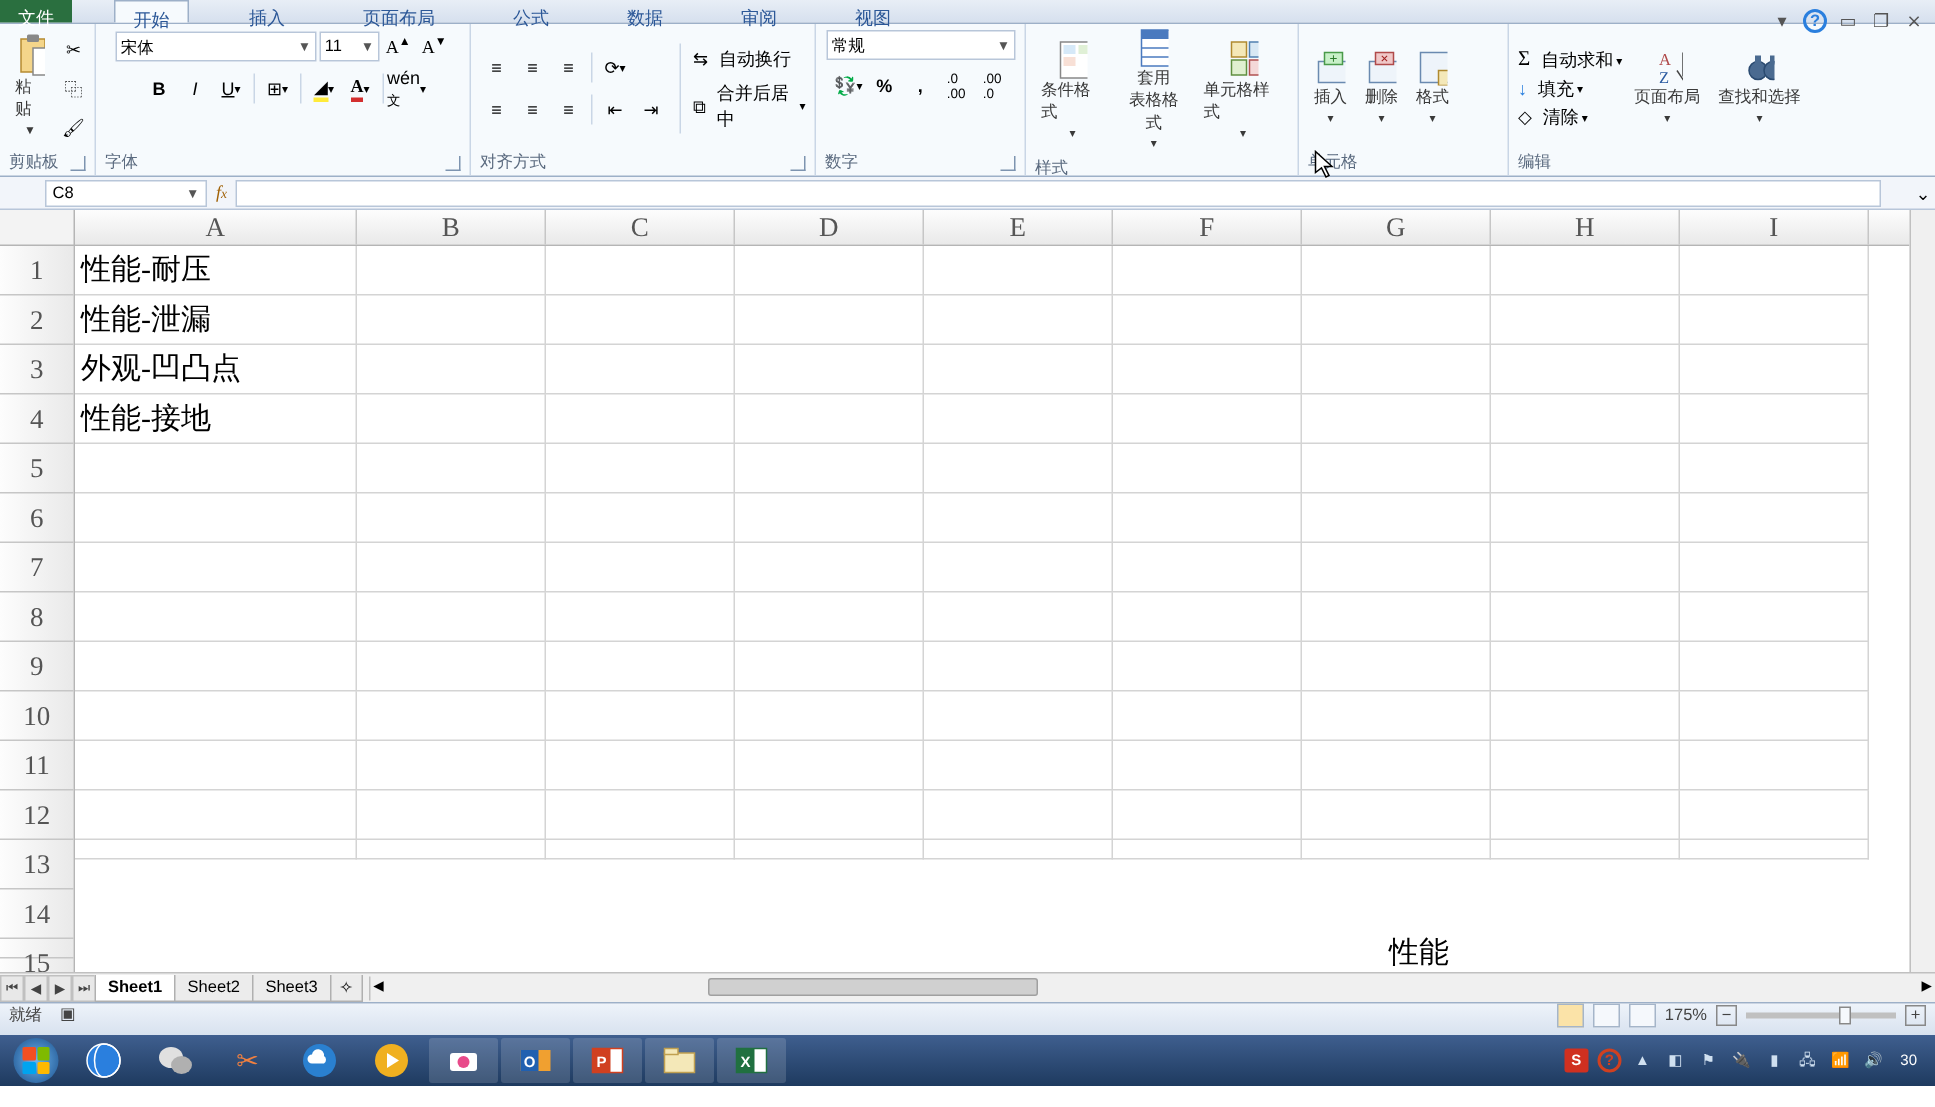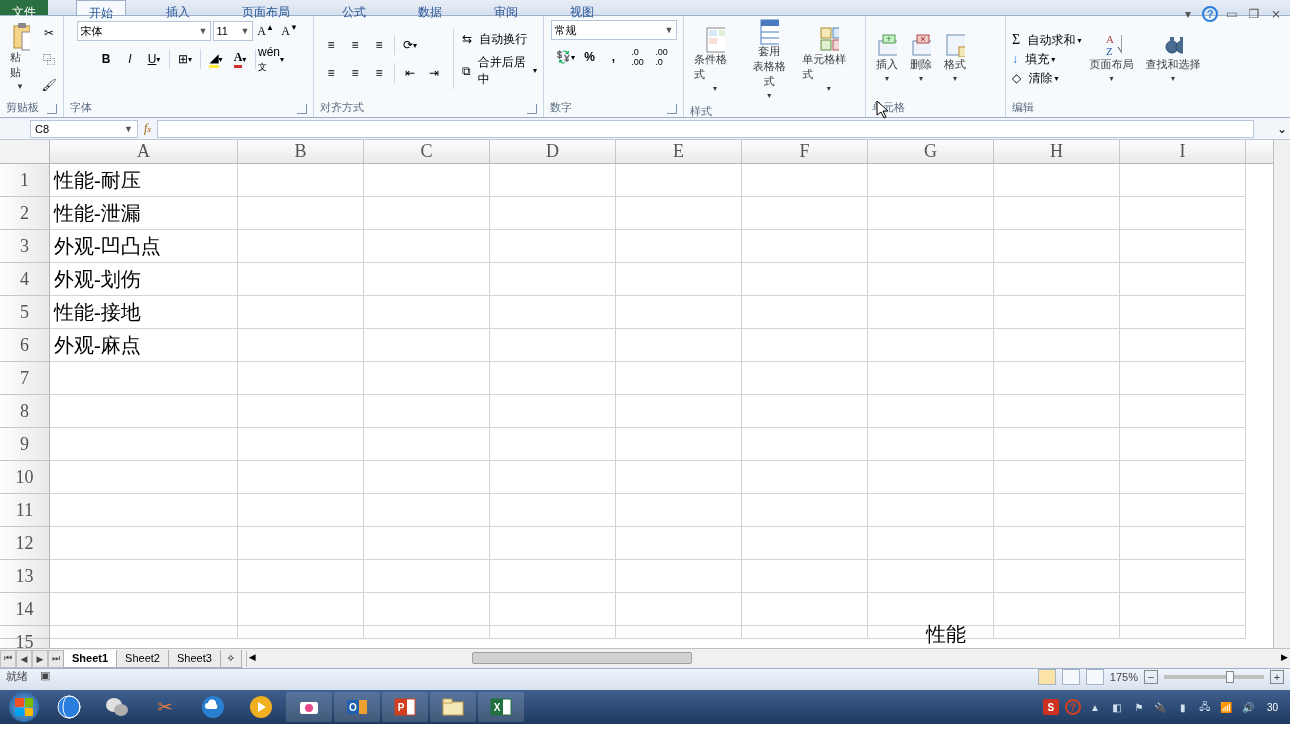--- a/index.html
+++ b/index.html
@@ -432,43 +432,21 @@
         <div class="cell"></div>
         <div class="cell"></div>
         <div class="cell"></div>
         <div class="cell"></div>
         <div class="cell"></div>
         <div class="cell"></div>
         <div class="cell"></div>
         <div class="cell"></div>
       </div>
     <div class="cell-row">
-        <div class="cell first">外观-划伤</div>
-        <div class="cell"></div>
-        <div class="cell"></div>
-        <div class="cell"></div>
-        <div class="cell"></div>
-        <div class="cell"></div>
-        <div class="cell"></div>
-        <div class="cell"></div>
-        <div class="cell"></div>
-      </div>
-    <div class="cell-row">
         <div class="cell first">性能-接地</div>
-        <div class="cell"></div>
-        <div class="cell"></div>
-        <div class="cell"></div>
-        <div class="cell"></div>
-        <div class="cell"></div>
-        <div class="cell"></div>
-        <div class="cell"></div>
-        <div class="cell"></div>
-      </div>
-    <div class="cell-row">
-        <div class="cell first">外观-麻点</div>
         <div class="cell"></div>
         <div class="cell"></div>
         <div class="cell"></div>
         <div class="cell"></div>
         <div class="cell"></div>
         <div class="cell"></div>
         <div class="cell"></div>
         <div class="cell"></div>
       </div>
     <div class="cell-row">

